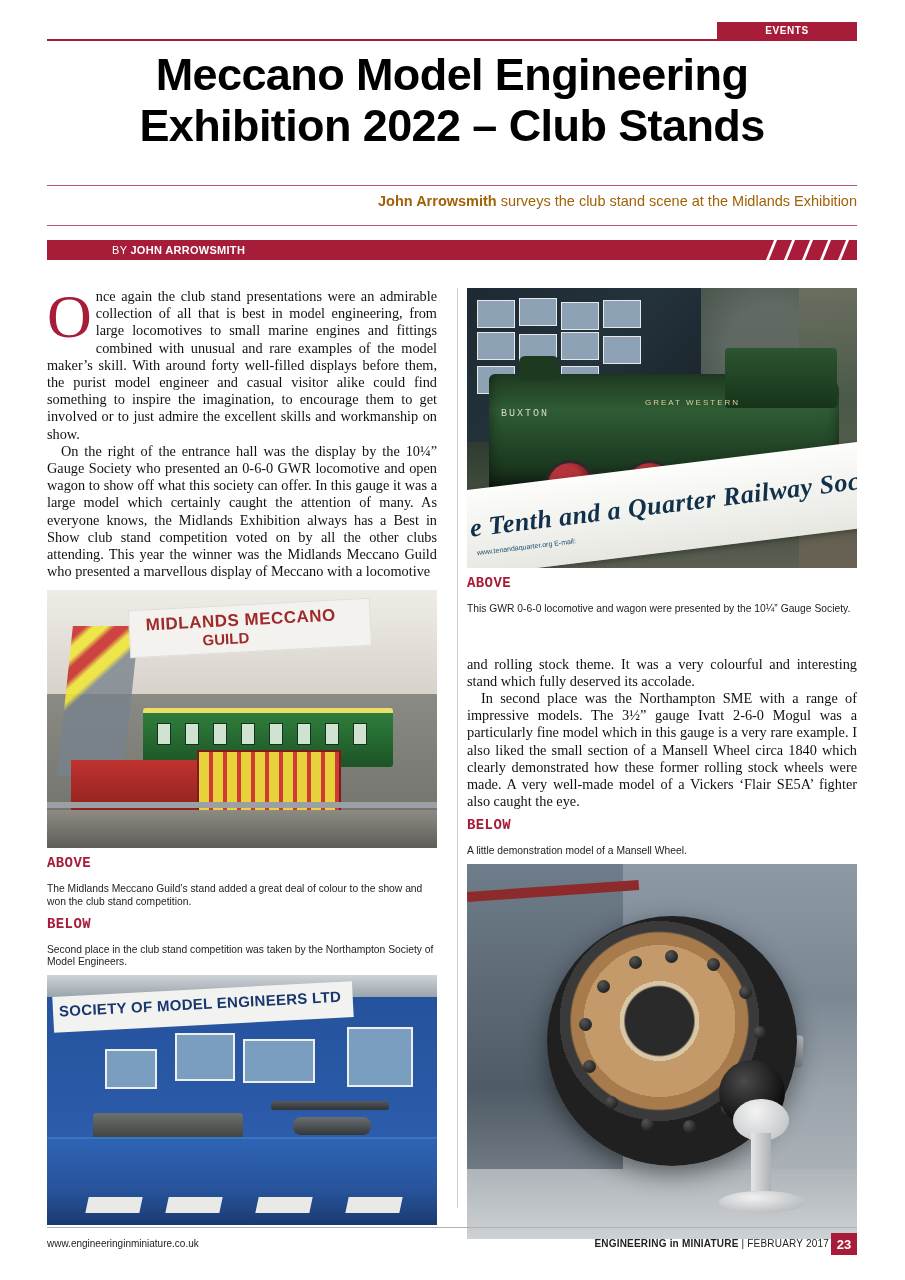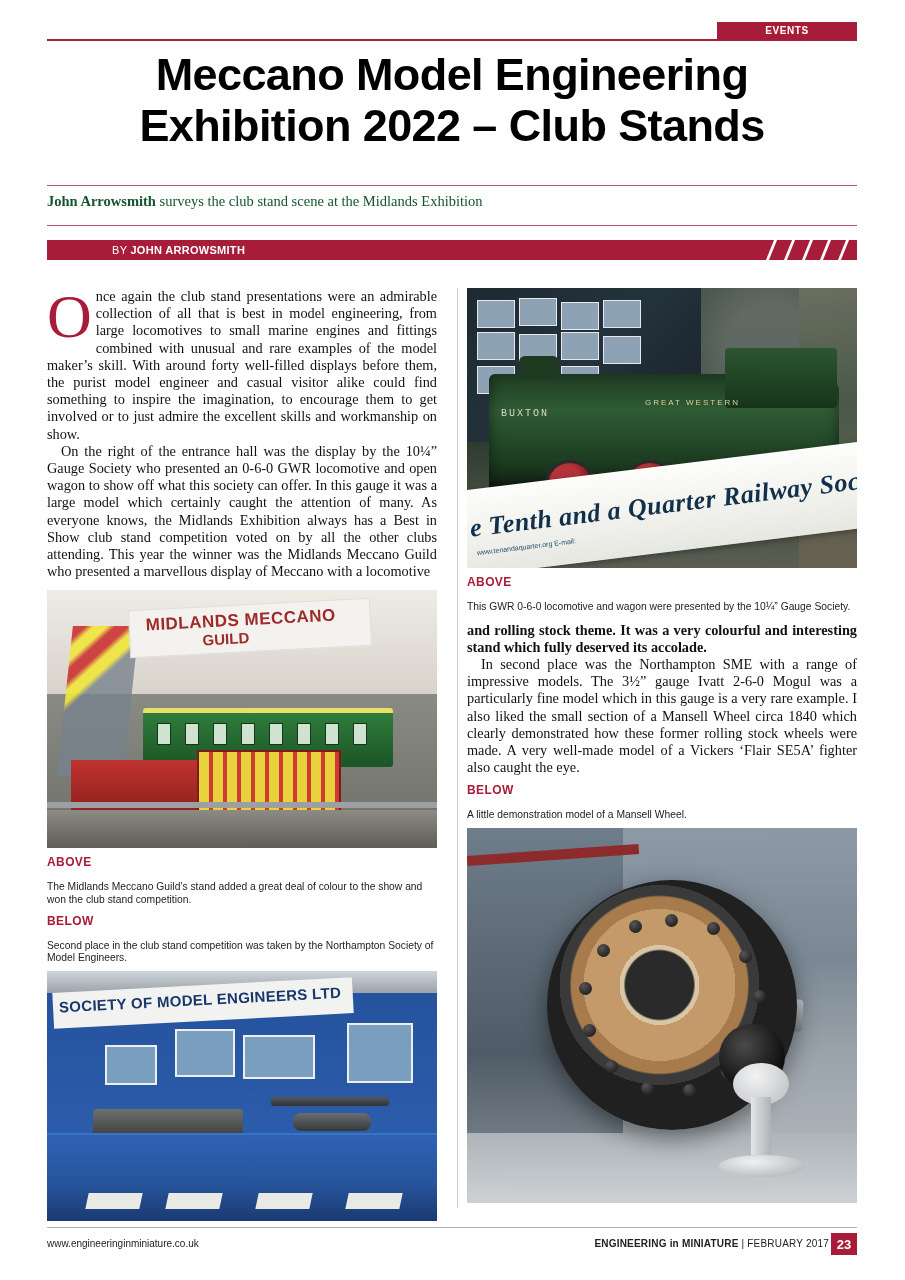--- a/index.html
+++ b/index.html
@@ -62,24 +62,24 @@
     position: absolute;
     left: 47px; right: 48px;
     top: 185px;
     height: 1px;
     background: #b9556a;
   }
   .standfirst {
     position: absolute;
     left: 47px; right: 48px;
     top: 193px;
-    text-align: left;
-    font-family: Liberation Serif, serif;
+    text-align: right;
+    font-family: Liberation Sans, sans-serif;
     font-size: 14.5px;
-    color: #14532d;
+    color: #a16207;
   }
   .standfirst b { font-weight: bold; }
   .sub-rule2 {
     position: absolute;
     left: 47px; right: 48px;
     top: 225px;
     height: 1px;
     background: #b9556a;
   }
   .byline-bar {
@@ -160,23 +160,23 @@
     font-family: "Liberation Serif", serif;
     font-size: 62px;
     line-height: 52px;
     color: #a71c38;
     margin: 2px 4px 0 0;
     font-weight: normal;
   }
 
   
   .cap-label {
-    font-family: Liberation Sans, sans-serif;
+    font-family: Liberation Mono, monospace;
     font-weight: bold;
-    font-size: 12px;
+    font-size: 14px;
     color: #a71c38;
     letter-spacing: 0.4px;
     margin-top: 7px;
   }
   .cap-text {
     font-family: "Liberation Sans", sans-serif;
     font-size: 10.3px;
     line-height: 12.6px;
     color: #222;
     margin-top: 12px;
@@ -610,21 +610,21 @@
       <div class="gw">GREAT  WESTERN</div>
       <div class="banner">
         <span>e Tenth and a Quarter Railway Society</span>
         <small>www.tenandaquarter.org          E-mail:</small>
       </div>
     </div>
 
     <div class="cap-label">ABOVE</div>
     <div class="cap-text">This GWR 0-6-0 locomotive and wagon were presented by the 10¼” Gauge Society.</div>
 
-    <p class="body" style="margin-top:8px;font-weight:bold;">and rolling stock theme. It was a very colourful and interesting stand which fully deserved its accolade.</p>
+    <p class="body" style="margin-top:40px;">and rolling stock theme. It was a very colourful and interesting stand which fully deserved its accolade.</p>
     <p class="body indent">In second place was the Northampton SME with a range of impressive models. The 3½” gauge Ivatt 2-6-0 Mogul was a particularly fine model which in this gauge is a very rare example. I also liked the small section of a Mansell Wheel circa 1840 which clearly demonstrated how these former rolling stock wheels were made. A very well-made model of a Vickers ‘Flair SE5A’ fighter also caught the eye.</p>
 
     <div class="cap-label">BELOW</div>
     <div class="cap-text">A little demonstration model of a Mansell Wheel.</div>
 
     <div class="photo ph-wheel" style="margin-top:6px;">
       <div class="bg-left"></div>
       <div class="red-bar"></div>
       <div class="floor"></div>
       <div class="axle"></div>

